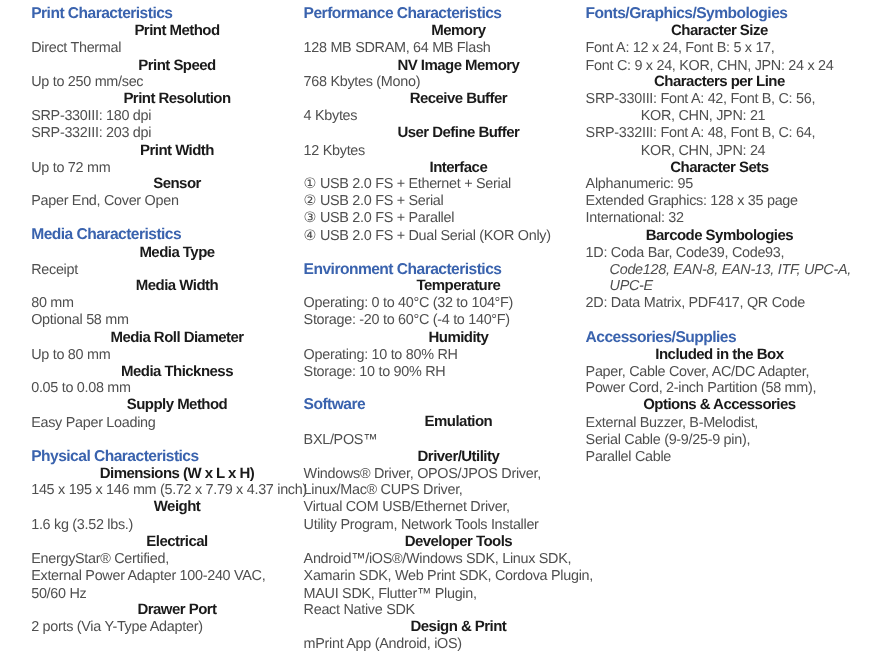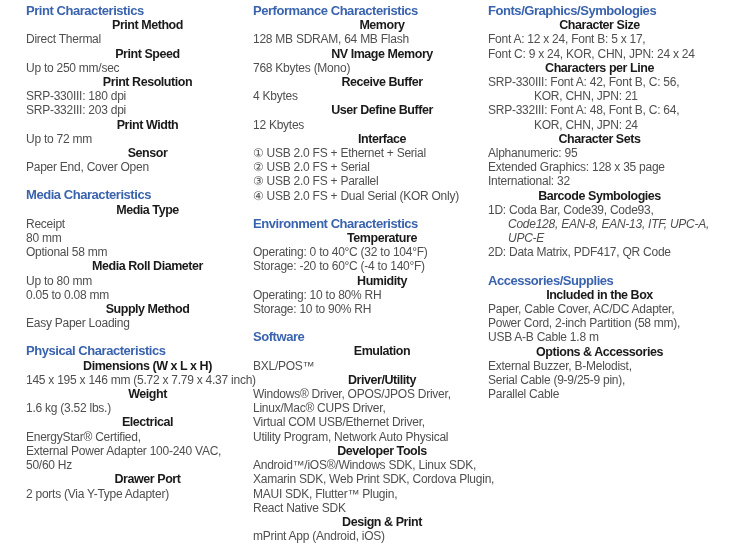--- a/index.html
+++ b/index.html
@@ -61,24 +61,26 @@
         <div class="spec-value-line">SRP-332III: 203 dpi</div>
         <div class="spec-label">Print Width</div>
         <div class="spec-value-line">Up to 72 mm</div>
         <div class="spec-label">Sensor</div>
         <div class="spec-value-line">Paper End, Cover Open</div>
       </div>
       <div class="spec-section">
         <div class="section-title">Media Characteristics</div>
         <div class="spec-label">Media Type</div>
         <div class="spec-value-line">Receipt</div>
+        <div class="spec-label">Media Width</div>
         <div class="spec-value-line">80 mm</div>
         <div class="spec-value-line">Optional 58 mm</div>
         <div class="spec-label">Media Roll Diameter</div>
         <div class="spec-value-line">Up to 80 mm</div>
+        <div class="spec-label">Media Thickness</div>
         <div class="spec-value-line">0.05 to 0.08 mm</div>
         <div class="spec-label">Supply Method</div>
         <div class="spec-value-line">Easy Paper Loading</div>
       </div>
       <div class="spec-section">
         <div class="section-title">Physical Characteristics</div>
         <div class="spec-label">Dimensions (W x L x H)</div>
         <div class="spec-value-line">145 x 195 x 146 mm (5.72 x 7.79 x 4.37 inch)</div>
         <div class="spec-label">Weight</div>
         <div class="spec-value-line">1.6 kg (3.52 lbs.)</div>
@@ -117,21 +119,21 @@
         <div class="spec-value-line">Storage: 10 to 90% RH</div>
       </div>
       <div class="spec-section">
         <div class="section-title">Software</div>
         <div class="spec-label">Emulation</div>
         <div class="spec-value-line">BXL/POS™</div>
         <div class="spec-label">Driver/Utility</div>
         <div class="spec-value-line">Windows® Driver, OPOS/JPOS Driver,</div>
         <div class="spec-value-line">Linux/Mac® CUPS Driver,</div>
         <div class="spec-value-line">Virtual COM USB/Ethernet Driver,</div>
-        <div class="spec-value-line">Utility Program, Network Auto Physical</div>
+        <div class="spec-value-line">Utility Program, Network Tools Installer</div>
         <div class="spec-label">Developer Tools</div>
         <div class="spec-value-line">Android™/iOS®/Windows SDK, Linux SDK,</div>
         <div class="spec-value-line">Xamarin SDK, Web Print SDK, Cordova Plugin,</div>
         <div class="spec-value-line">MAUI SDK, Flutter™ Plugin,</div>
         <div class="spec-value-line">React Native SDK</div>
         <div class="spec-label">Design &amp; Print</div>
         <div class="spec-value-line">mPrint App (Android, iOS)</div>
       </div>
     </div>
   <div class="col col-3">
@@ -153,20 +155,19 @@
         <div class="spec-value-line">1D: Coda Bar, Code39, Code93,</div>
         <div class="spec-value-line indent-1">Code128, EAN-8, EAN-13, ITF, UPC-A,</div>
         <div class="spec-value-line indent-1">UPC-E</div>
         <div class="spec-value-line">2D: Data Matrix, PDF417, QR Code</div>
       </div>
       <div class="spec-section">
         <div class="section-title">Accessories/Supplies</div>
         <div class="spec-label">Included in the Box</div>
         <div class="spec-value-line">Paper, Cable Cover, AC/DC Adapter,</div>
         <div class="spec-value-line">Power Cord, 2-inch Partition (58 mm),</div>
-        <div class="spec-value-line">USB A-B Cable 1.8 m</div>
         <div class="spec-label">Options &amp; Accessories</div>
         <div class="spec-value-line">External Buzzer, B-Melodist,</div>
         <div class="spec-value-line">Serial Cable (9-9/25-9 pin),</div>
         <div class="spec-value-line">Parallel Cable</div>
       </div>
     </div>
 </div>
 
 </body></html>

